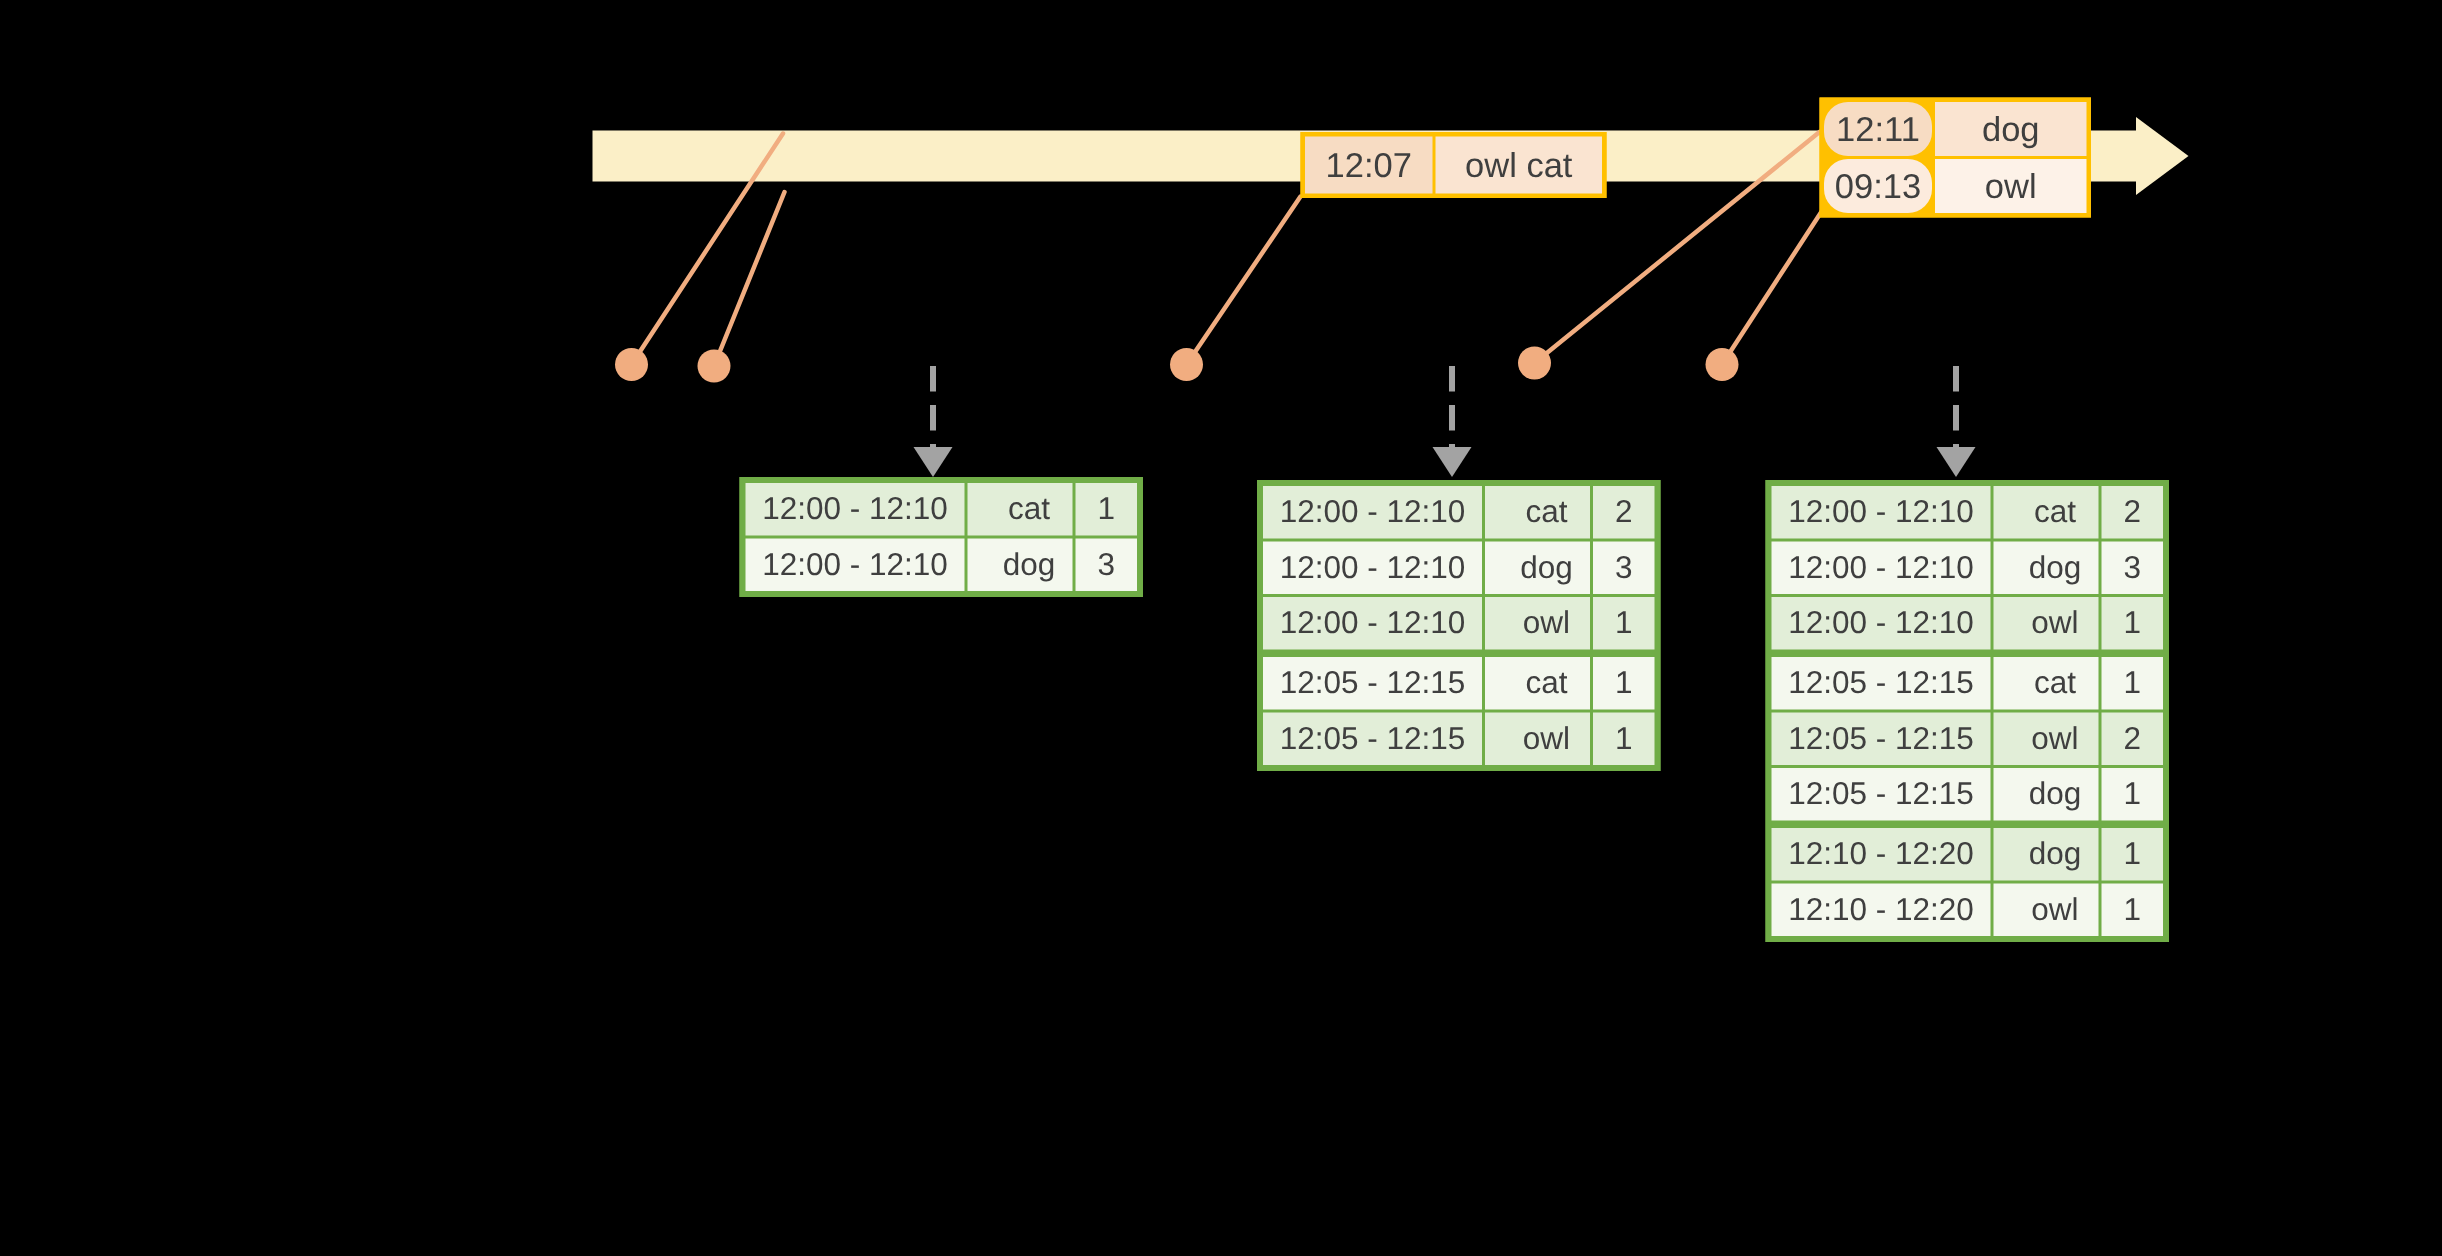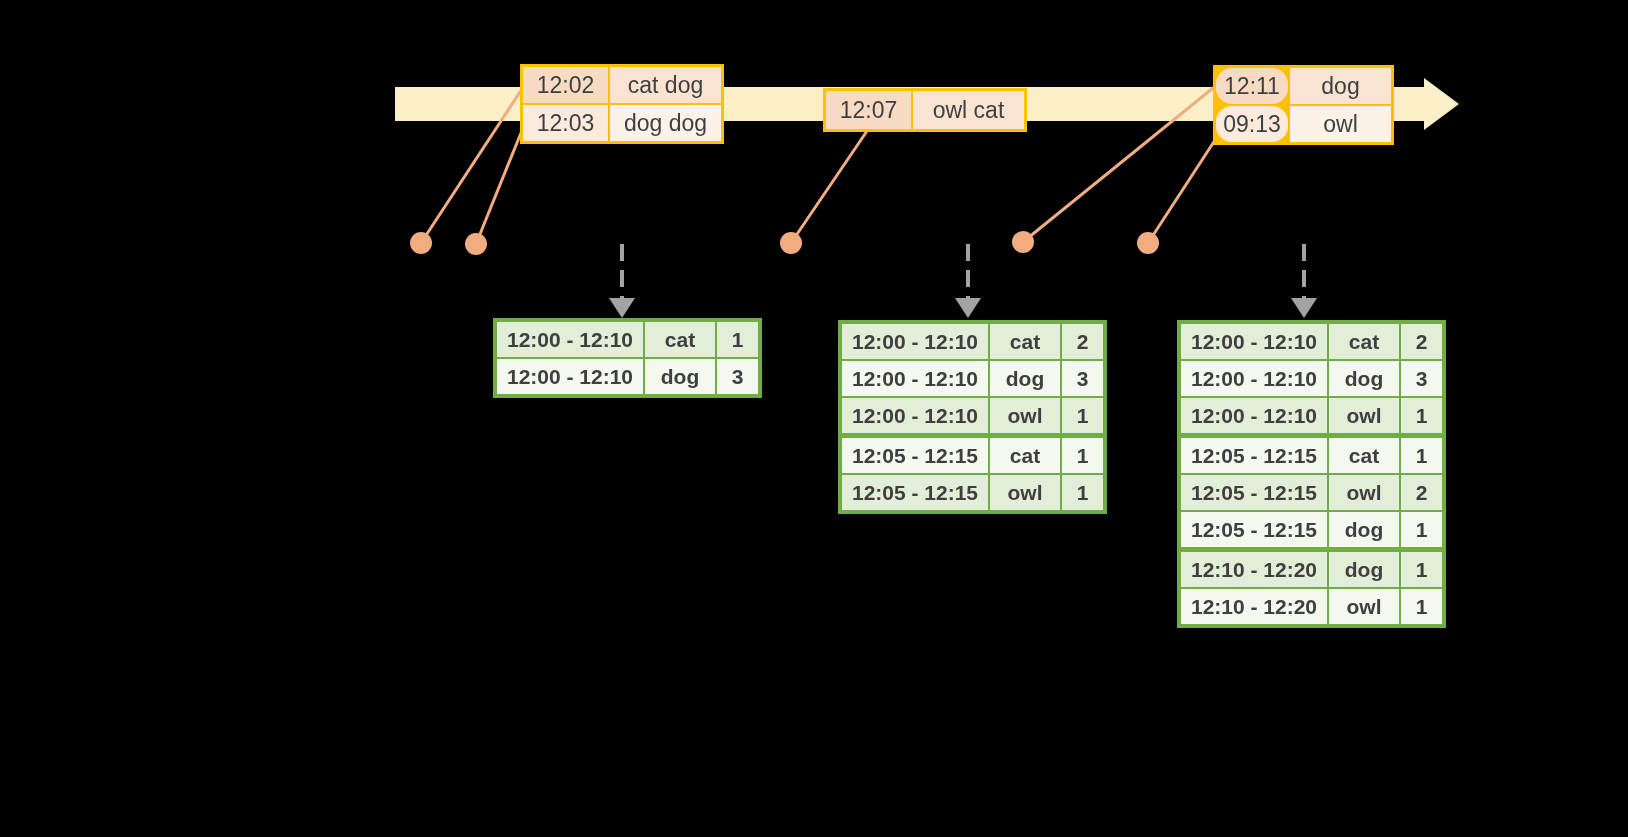--- a/index.html
+++ b/index.html
@@ -16,38 +16,38 @@
   }
   .etable .trow{display:flex;gap:2px;height:36px;}
   .etable .cell{display:flex;align-items:center;justify-content:center;}
   .etable .trow.dark  .c-time {background:#f7dcc3;}
   .etable .trow.dark  .c-words{background:#fae4d1;}
   .etable .trow.light .c-time {background:#fcebdd;}
   .etable .trow.light .c-words{background:#fdf2e8;}
   .etable .c-time{width:85px;}
   .etable .c-words{width:111px;}
   #etable-1{left:520px;top:64px;}
-  #etable-2{left:823px;top:88px;}
+  #etable-2{left:867px;top:88px;}
   #etable-2 .trow{height:38px;}
   #etable-3{left:1213px;top:65px;}
   #etable-3 .c-time{width:72px;border-radius:16px;}
   #etable-3 .c-words{width:101px;}
 
   
   .rtable{
     position:absolute;background:#70ad47;border:4px solid #70ad47;
     display:flex;flex-direction:column;gap:2px;font-size:21px;
   }
   .rtable .trow{display:flex;gap:2px;height:35px;}
   .rtable .trow.group-start{margin-top:3px;}
-  .rtable .cell{display:flex;align-items:center;justify-content:center;font-weight:bold;}
+  .rtable .cell{display:flex;align-items:center;justify-content:center;}
   .rtable .trow.dark  .cell{background:#e2eed8;}
   .rtable .trow.light .cell{background:#f4f8ee;}
   .rtable .c-window{width:146px;}
-  .rtable .c-word{width:70px;}
+  .rtable .c-word{width:58px;padding-left:12px;}
   .rtable .c-count{width:41px;}
   #rtable-1{left:493px;top:318px;}
   #rtable-2{left:838px;top:320px;}
   #rtable-3{left:1177px;top:320px;}
 </style>
 </head>
 <body>
 
 <div class="canvas">
 
@@ -75,30 +75,20 @@
     <g>
       <line x1="622" y1="244" x2="622" y2="301" stroke="#a3a3a3" stroke-width="4" stroke-dasharray="17 9"></line>
       <polygon points="609,298 635,298 622,318" fill="#a3a3a3"></polygon>
       <line x1="968" y1="244" x2="968" y2="301" stroke="#a3a3a3" stroke-width="4" stroke-dasharray="17 9"></line>
       <polygon points="955,298 981,298 968,318" fill="#a3a3a3"></polygon>
       <line x1="1304" y1="244" x2="1304" y2="301" stroke="#a3a3a3" stroke-width="4" stroke-dasharray="17 9"></line>
       <polygon points="1291,298 1317,298 1304,318" fill="#a3a3a3"></polygon>
     </g>
   </svg>
 
-  <div id="etable-1" class="etable">
-      <div class="trow dark">
-        <div class="cell c-time">12:02</div>
-        <div class="cell c-words">cat dog</div>
-      </div>
-      <div class="trow light">
-        <div class="cell c-time">12:03</div>
-        <div class="cell c-words">dog dog</div>
-      </div>
-    </div>
   <div id="etable-2" class="etable">
       <div class="trow dark">
         <div class="cell c-time">12:07</div>
         <div class="cell c-words">owl cat</div>
       </div>
     </div>
   <div id="etable-3" class="etable">
       <div class="trow dark">
         <div class="cell c-time">12:11</div>
         <div class="cell c-words">dog</div>

